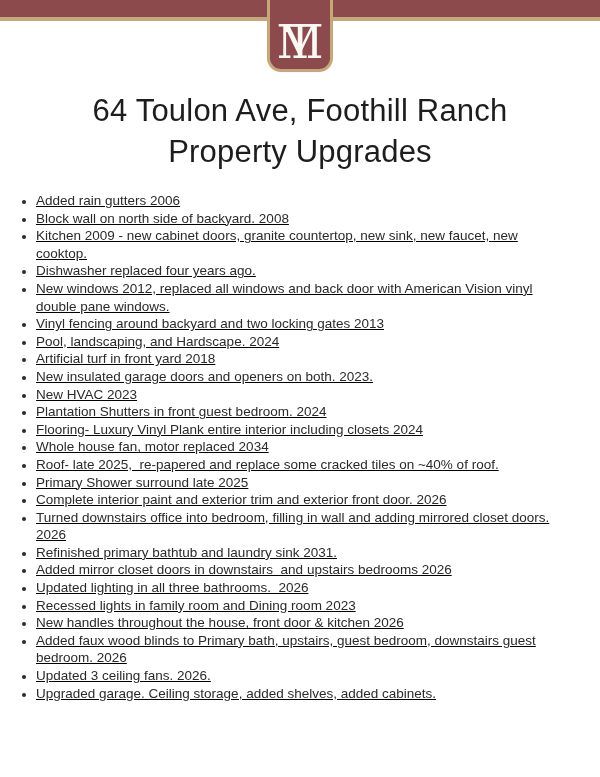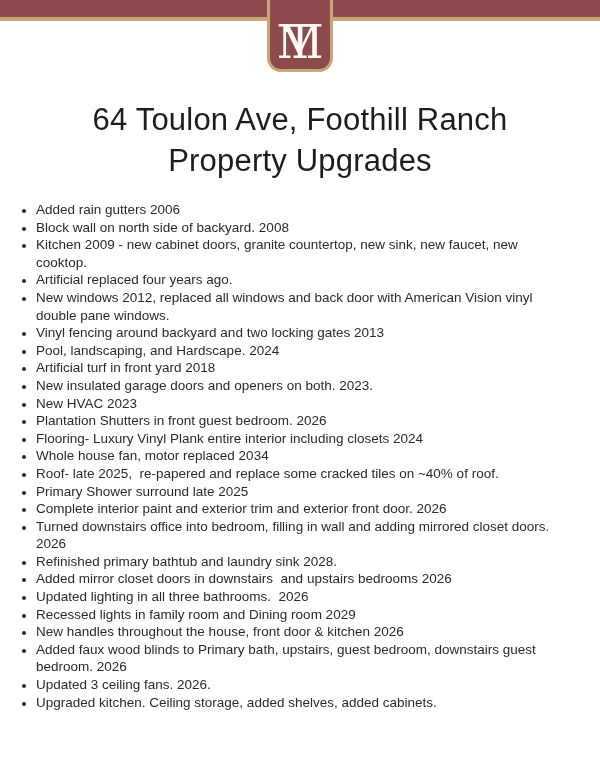--- a/index.html
+++ b/index.html
@@ -47,34 +47,35 @@
     display: block;
   }
 
   .content {
     position: relative;
     padding-top: 86px;
     z-index: 0;
   }
 
   .page-title {
-    margin: 13px;
+    margin: 4px;
     text-align: center;
     white-space: pre-line;
     font-size: 31px;
     line-height: 41px;
     font-weight: 400;
     color: var(--title-text, #1d1d1d);
     letter-spacing: 0.2px;
   }
 
   .upgrades-list {
     margin: 20px 0 0 0;
     padding: 0 10px 0 36px;
     list-style: disc outside;
+    text-decoration: underline;
   }
   .upgrades-list li {
     font-size: 13.5px;
     line-height: 17.6px;
     color: var(--body-text, #2a2a2a);
     white-space: pre-wrap;
   }
   .upgrades-list li::marker {
     color: var(--body-text, #2a2a2a);
     font-size: 12px;
@@ -95,39 +96,39 @@
 <div class="content">
   <h1 class="page-title">64 Toulon Ave, Foothill Ranch
 Property Upgrades</h1>
 
   <ul class="upgrades-list">
 
   <li>Added rain gutters 2006</li>
       <li>Block wall on north side of backyard. 2008</li>
       <li>Kitchen 2009 - new cabinet doors, granite countertop, new sink, new faucet, new
 cooktop.</li>
-      <li>Artificial replaced four years ago.</li>
+      <li>Dishwasher replaced four years ago.</li>
       <li>New windows 2012, replaced all windows and back door with American Vision vinyl
 double pane windows.</li>
       <li>Vinyl fencing around backyard and two locking gates 2013</li>
       <li>Pool, landscaping, and Hardscape. 2024</li>
       <li>Artificial turf in front yard 2018</li>
       <li>New insulated garage doors and openers on both. 2023.</li>
       <li>New HVAC 2023</li>
-      <li>Plantation Shutters in front guest bedroom. 2026</li>
+      <li>Plantation Shutters in front guest bedroom. 2024</li>
       <li>Flooring- Luxury Vinyl Plank entire interior including closets 2024</li>
       <li>Whole house fan, motor replaced 2034</li>
       <li>Roof- late 2025,  re-papered and replace some cracked tiles on ~40% of roof.</li>
       <li>Primary Shower surround late 2025</li>
       <li>Complete interior paint and exterior trim and exterior front door. 2026</li>
       <li>Turned downstairs office into bedroom, filling in wall and adding mirrored closet doors.
 2026</li>
-      <li>Refinished primary bathtub and laundry sink 2028.</li>
+      <li>Refinished primary bathtub and laundry sink 2031.</li>
       <li>Added mirror closet doors in downstairs  and upstairs bedrooms 2026</li>
       <li>Updated lighting in all three bathrooms.  2026</li>
-      <li>Recessed lights in family room and Dining room 2029</li>
+      <li>Recessed lights in family room and Dining room 2023</li>
       <li>New handles throughout the house, front door &amp; kitchen 2026</li>
       <li>Added faux wood blinds to Primary bath, upstairs, guest bedroom, downstairs guest
 bedroom. 2026</li>
       <li>Updated 3 ceiling fans. 2026.</li>
-      <li>Upgraded kitchen. Ceiling storage, added shelves, added cabinets.</li>
+      <li>Upgraded garage. Ceiling storage, added shelves, added cabinets.</li>
     </ul>
 </div>
 
 </body></html>

